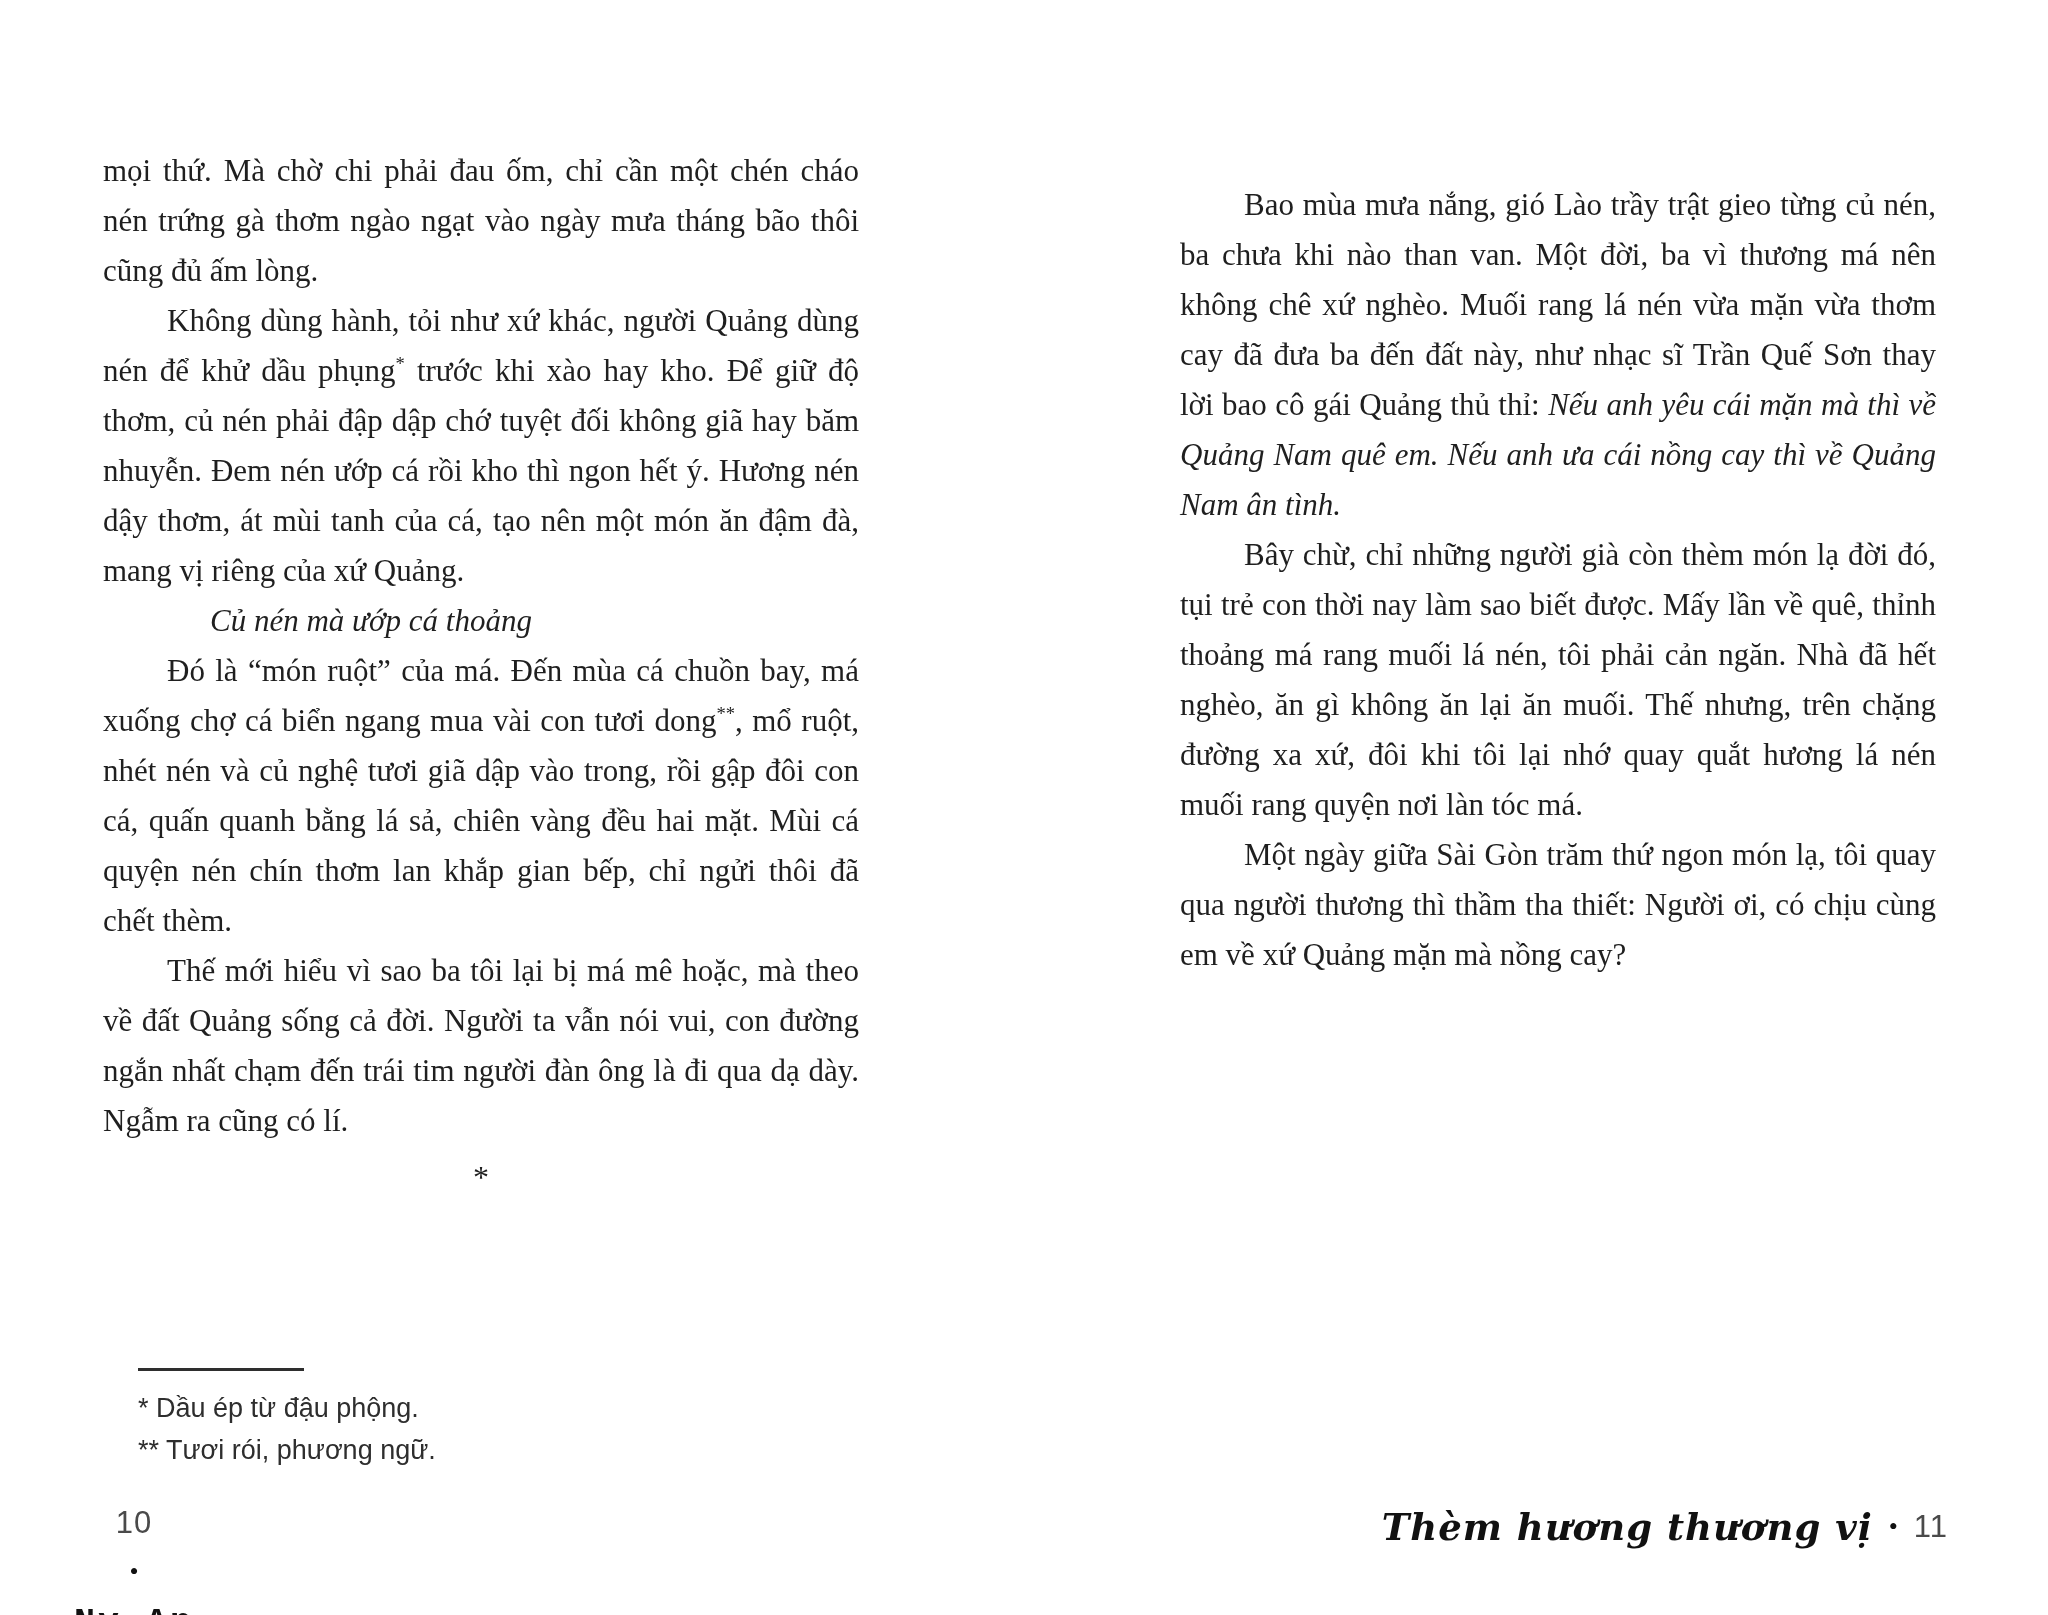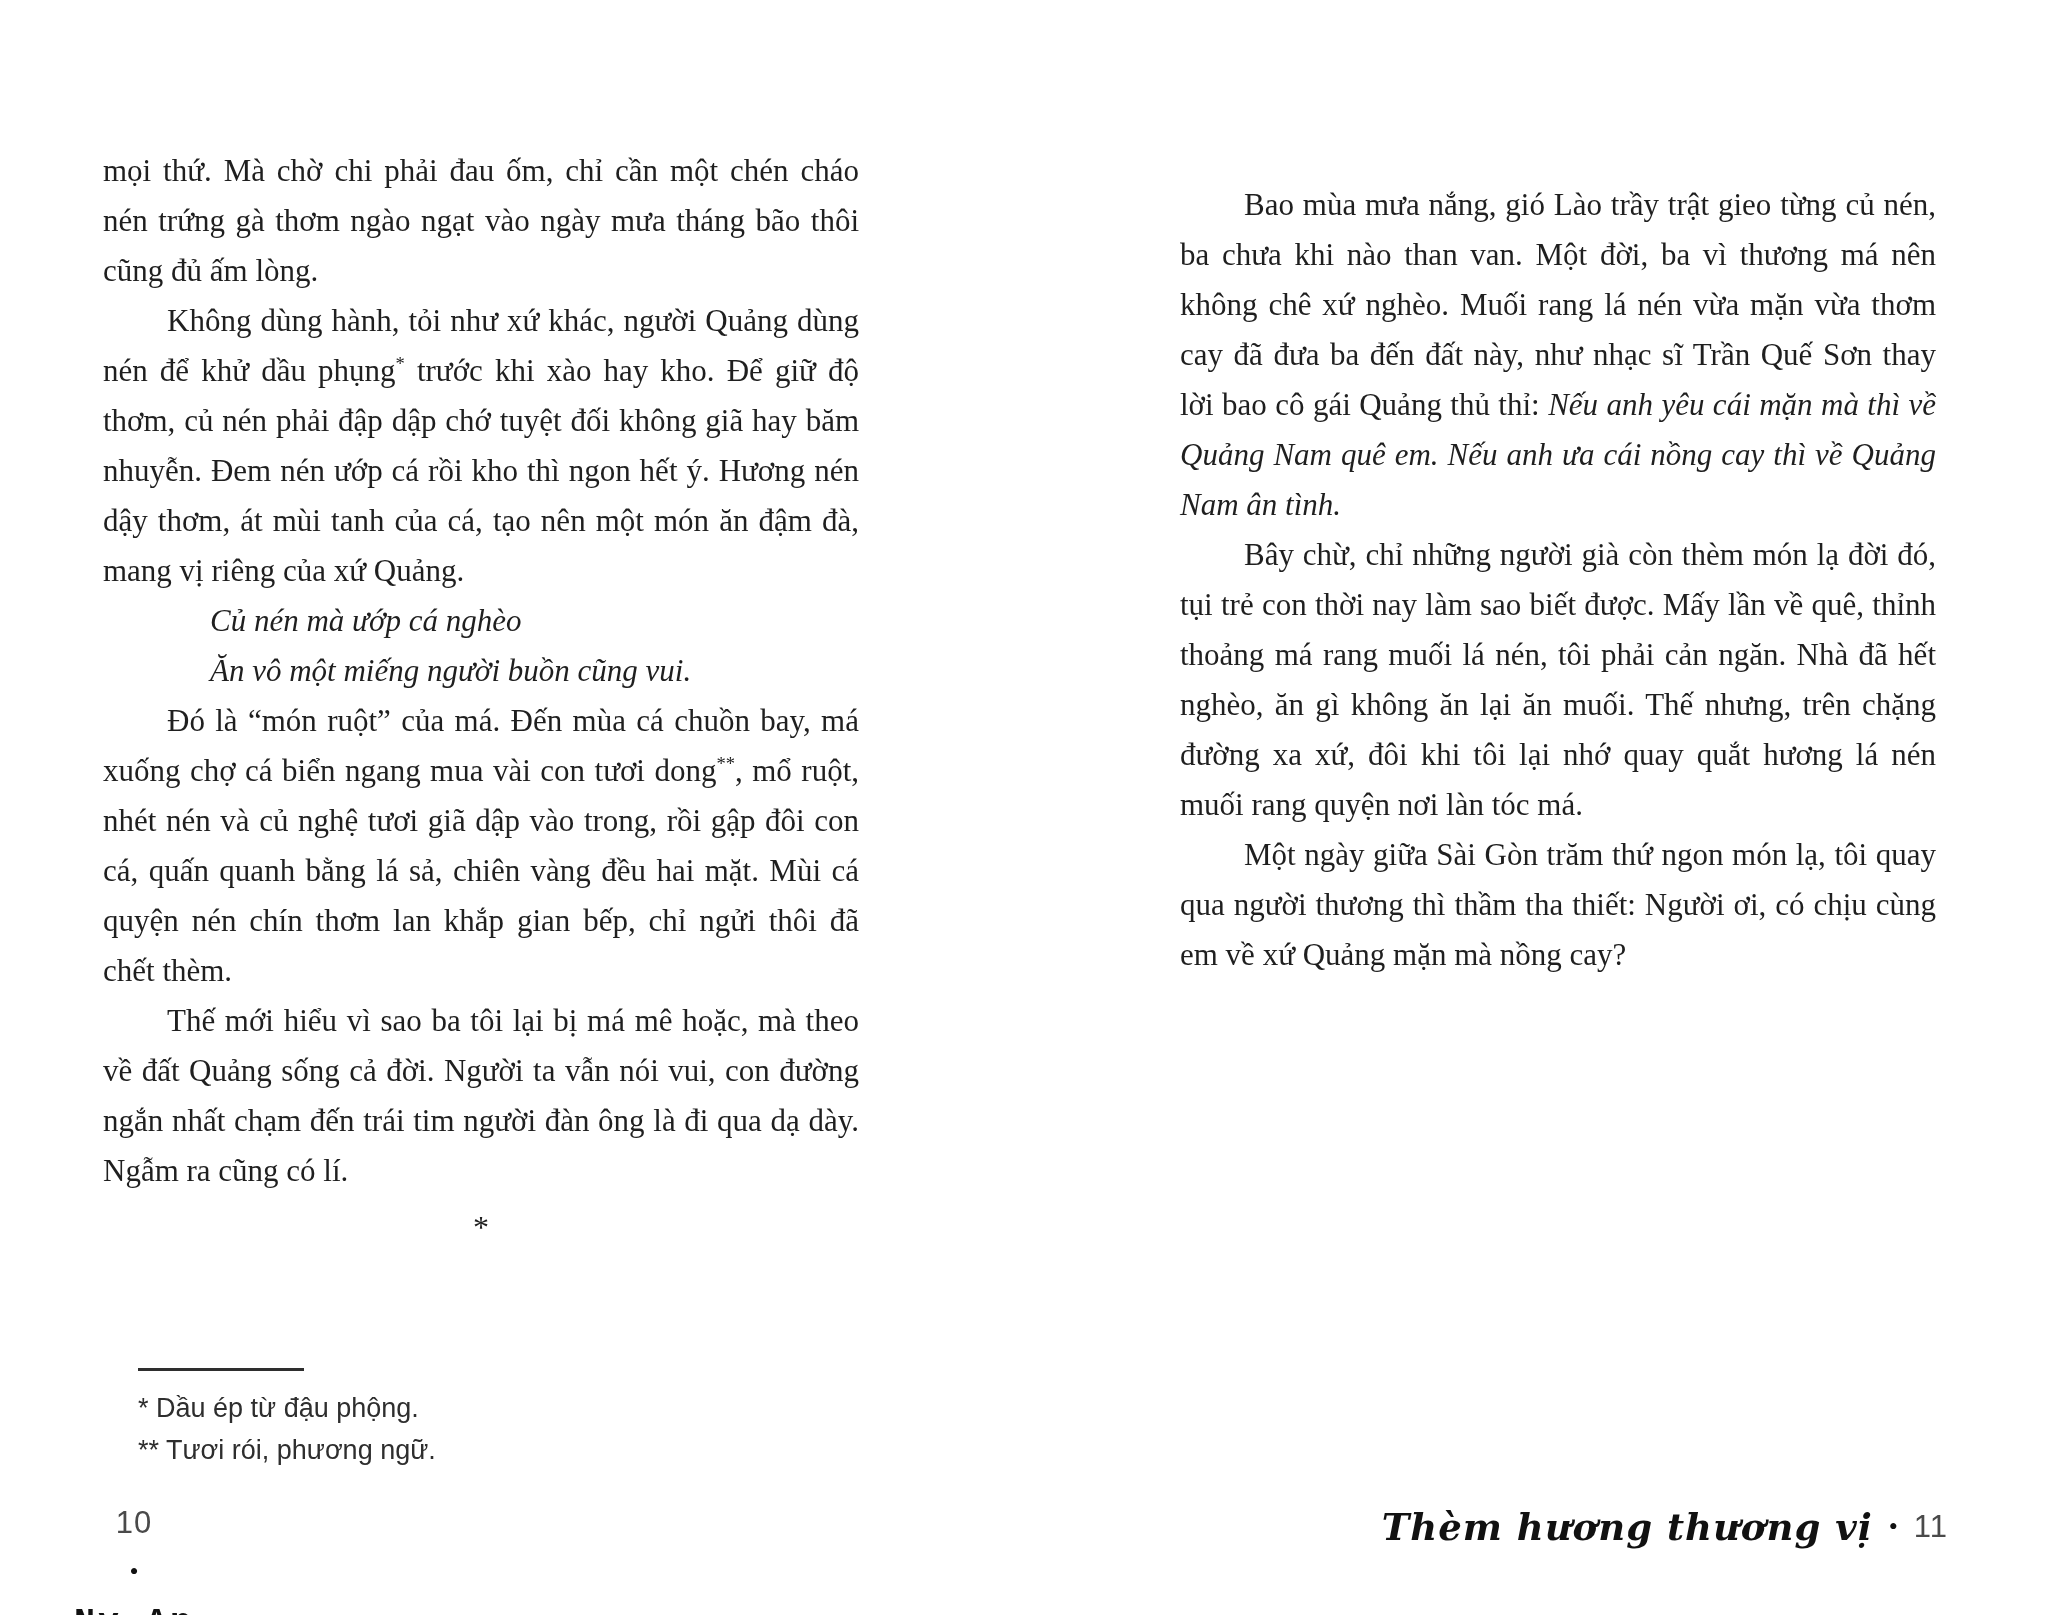--- a/index.html
+++ b/index.html
@@ -98,22 +98,21 @@
 </style>
 </head>
 <body>
 
 <div>
 
   <section class="page">
     <div class="column col-left">
       <p class="para no-indent"><span class="run-n">mọi thứ. Mà chờ chi phải đau ốm, chỉ cần một chén cháo nén trứng gà thơm ngào ngạt vào ngày mưa tháng bão thôi cũng đủ ấm lòng.</span></p>
       <p class="para"><span class="run-n">Không dùng hành, tỏi như xứ khác, người Quảng dùng nén để khử dầu phụng</span><span class="run-sup">*</span><span class="run-n"> trước khi xào hay kho. Để giữ độ thơm, củ nén phải đập dập chớ tuyệt đối không giã hay băm nhuyễn. Đem nén ướp cá rồi kho thì ngon hết ý. Hương nén dậy thơm, át mùi tanh của cá, tạo nên một món ăn đậm đà, mang vị riêng của xứ Quảng.</span></p>
-      <p class="poem-line">Củ nén mà ướp cá nghèo</p>
-      <p class="poem-line">Ăn vô một miếng người buồn cũng vui.</p>
+      <p class="poem-line">Củ nén mà ướp cá thoảng</p>
       <p class="para"><span class="run-n">Đó là “món ruột” của má. Đến mùa cá chuồn bay, má xuống chợ cá biển ngang mua vài con tươi dong</span><span class="run-sup">**</span><span class="run-n">, mổ ruột, nhét nén và củ nghệ tươi giã dập vào trong, rồi gập đôi con cá, quấn quanh bằng lá sả, chiên vàng đều hai mặt. Mùi cá quyện nén chín thơm lan khắp gian bếp, chỉ ngửi thôi đã chết thèm.</span></p>
       <p class="para"><span class="run-n">Thế mới hiểu vì sao ba tôi lại bị má mê hoặc, mà theo về đất Quảng sống cả đời. Người ta vẫn nói vui, con đường ngắn nhất chạm đến trái tim người đàn ông là đi qua dạ dày. Ngẫm ra cũng có lí.</span></p>
       <div class="section-break">*</div>
     </div>
 
     <div class="footnotes">
       <div class="footnote-rule"></div>
       <p class="footnote">* Dầu ép từ đậu phộng.</p>
       <p class="footnote">** Tươi rói, phương ngữ.</p>
     </div>

